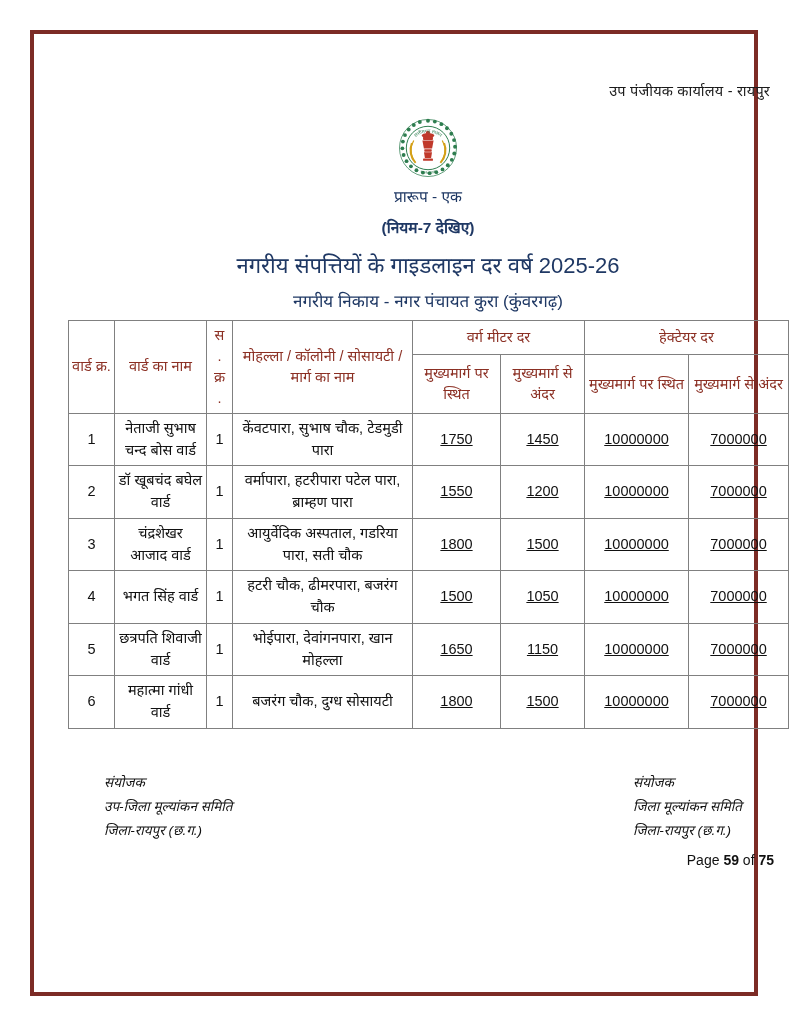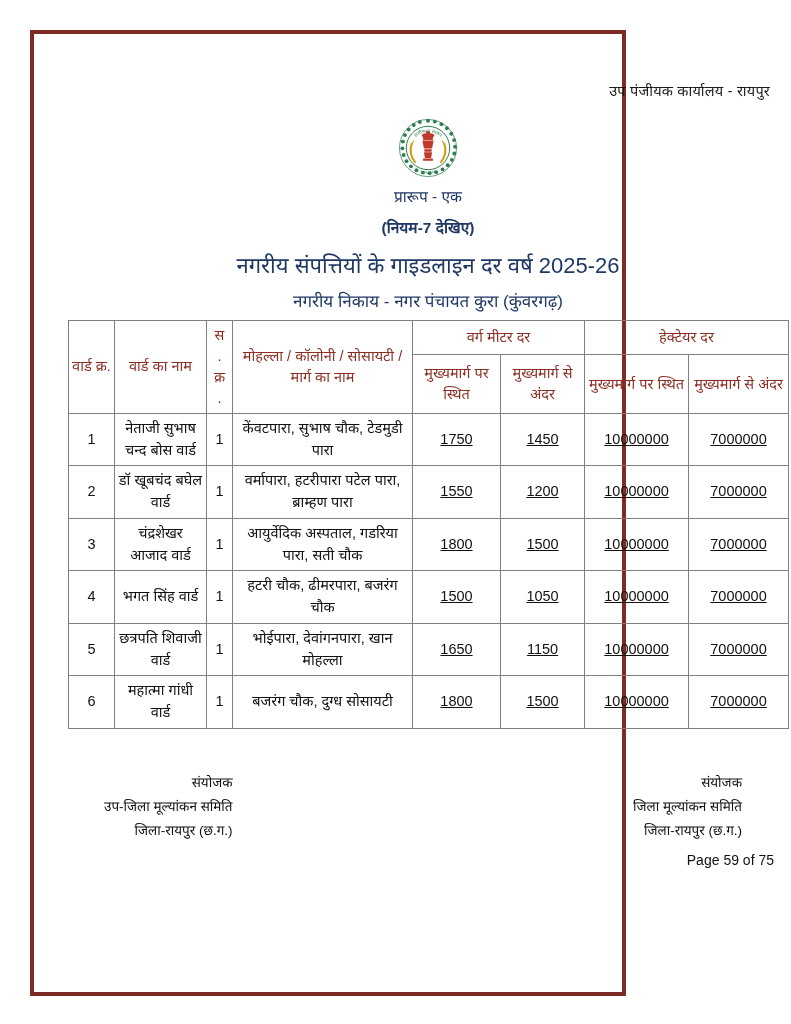--- a/index.html
+++ b/index.html
@@ -12,21 +12,21 @@
     height: 1024px;
     position: relative;
     font-family: "Liberation Sans", "DejaVu Sans", sans-serif;
     overflow: hidden;
   }
 
   .page-frame {
     position: absolute;
     left: 30px;
     top: 30px;
-    width: 596px;
+    width: 728px;
     height: 966px;
     border: 4px solid #7c2b25;
     box-sizing: border-box;
     background: #ffffff;
   }
 
   .page-inner {
     position: absolute;
     left: 34px;
     top: 34px;
@@ -119,30 +119,30 @@
   
   .signatures {
     display: flex;
     justify-content: space-between;
     margin-top: 42px;
     padding: 0 46px 0 36px;
     color: #111111;
     font-size: 13.5px;
     line-height: 1.8;
   }
-  .sig-col { text-align: right; }
+  .sig-col { text-align: left; font-style: italic; }
 
   .page-num {
     text-align: right;
     padding-right: 14px;
     margin-top: 8px;
     font-size: 14px;
     color: #111111;
   }
-  .page-num b { font-weight: normal; }
+  .page-num b { font-weight: bold; }
 </style>
 </head>
 <body>
 
 <div class="page-frame">
   <div class="page-inner">
 
     <div class="office-header">
       <div class="line1">उप पंजीयक कार्यालय - रायपुर</div>
     </div>

